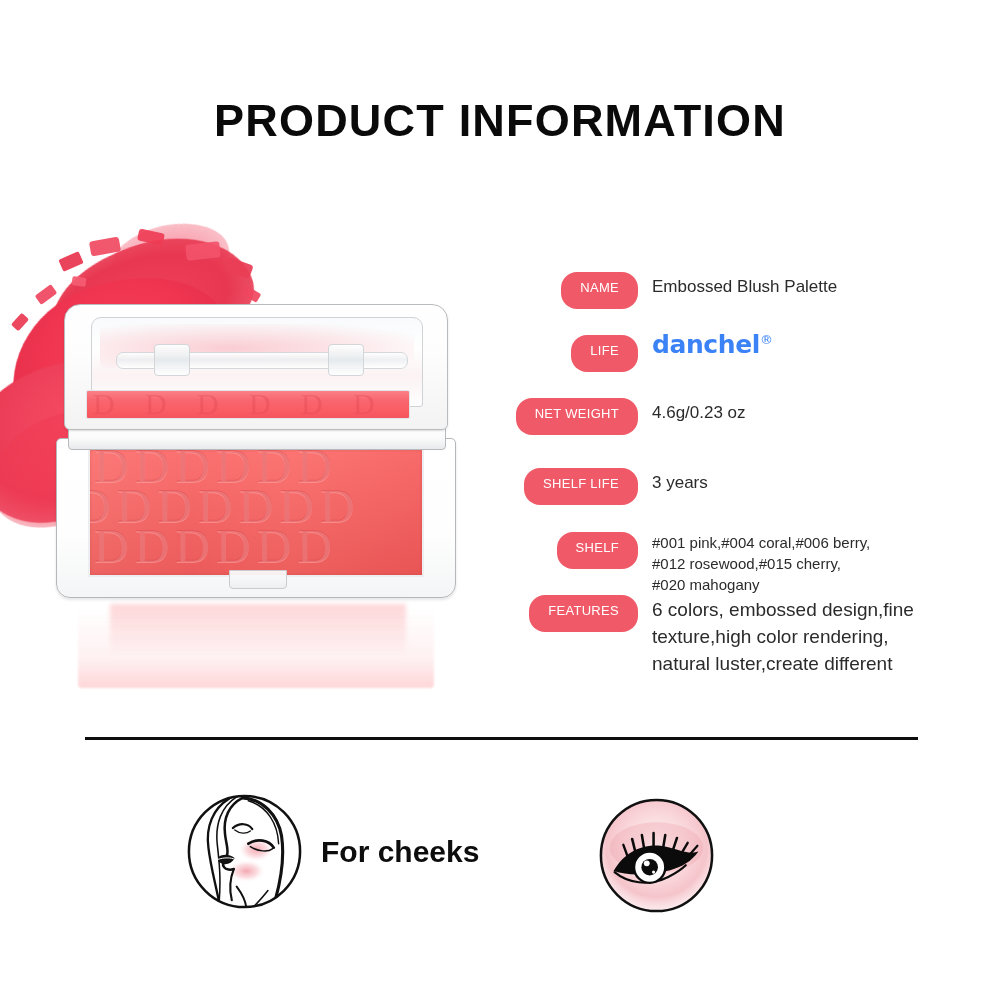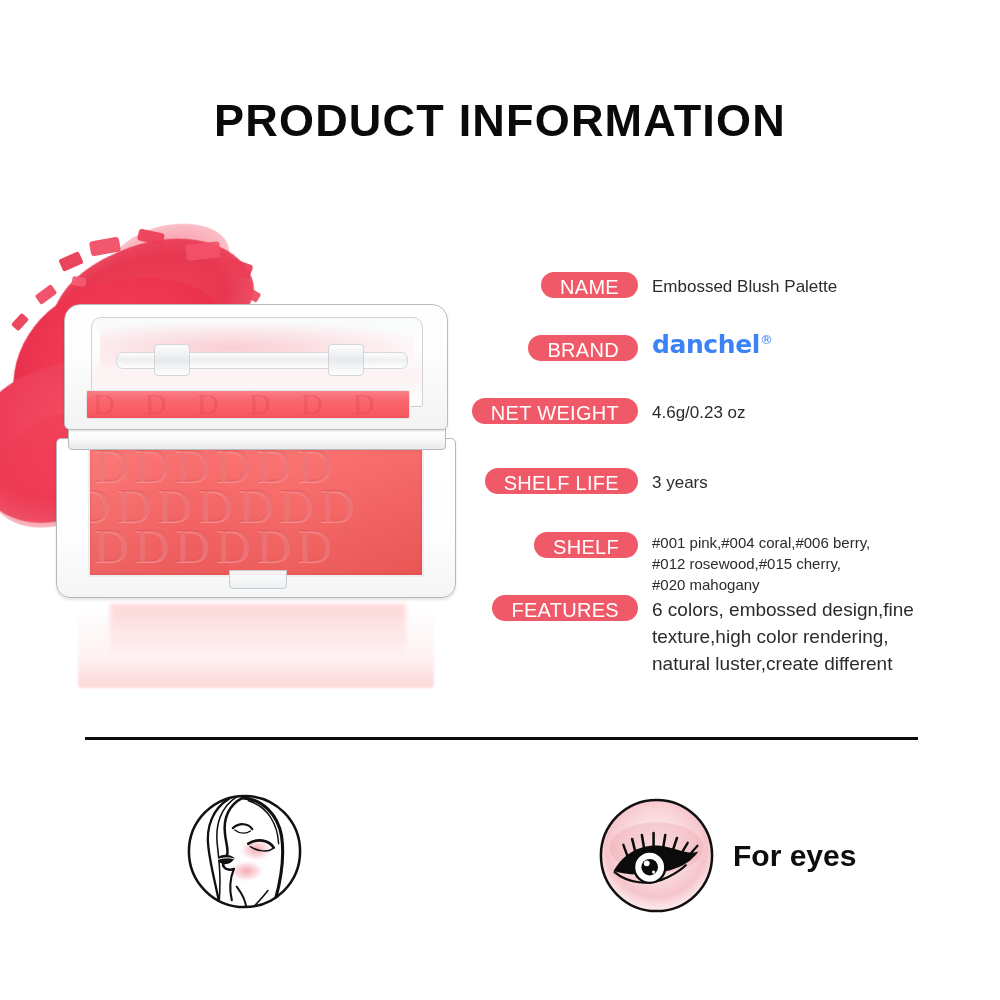--- a/index.html
+++ b/index.html
@@ -238,27 +238,27 @@
     width: 470px;
   }
   .spec-row {
     position: absolute;
     left: 0;
     width: 470px;
   }
   .spec-pill {
     position: absolute;
     right: 312px;
-    height: 26px;
+    height: 37px;
     line-height: 31px;
     padding: 0 19px;
     border-radius: 16px;
     background: #f05a68;
     color: #ffffff;
-    font-size: 20px;
+    font-size: 13px;
     letter-spacing: 0.3px;
     text-align: right;
     white-space: nowrap;
     font-family: "Liberation Sans", sans-serif;
   }
   .spec-value {
     position: absolute;
     left: 172px;
     color: #2b2b2b;
     font-family: "Liberation Sans", sans-serif;
@@ -403,21 +403,21 @@
   </div>
 
   <div id="spec-table">
 
     <div class="spec-row" style="top:0px;">
       <div class="spec-pill">NAME</div>
       <div class="spec-value val-normal">Embossed Blush Palette</div>
     </div>
 
     <div class="spec-row" style="top:63px;">
-      <div class="spec-pill">BRAND</div>
+      <div class="spec-pill">LIFE</div>
       <div class="brand-lockup">
         <span>danchel</span><span class="reg">®</span>
       </div>
     </div>
 
     <div class="spec-row" style="top:126px;">
       <div class="spec-pill">NET WEIGHT</div>
       <div class="spec-value val-normal">4.6g/0.23 oz</div>
     </div>
 
@@ -480,20 +480,21 @@
           <path d="M66 55 C74 60 84 61 89 57" fill="none" stroke="#111111" stroke-width="1.5" stroke-linecap="round"></path>
 
           <path d="M33 66 C38 62 46 63 50 67 C46 74 38 75 33 70 Z" fill="#111111"></path>
           <path d="M33 68 C39 66 46 66 50 68" fill="none" stroke="#ffffff" stroke-width="1" stroke-linecap="round"></path>
 
           <path d="M52 96 C58 104 62 112 62 120" fill="none" stroke="#111111" stroke-width="2" stroke-linecap="round"></path>
           <path d="M84 100 C78 108 72 114 66 120" fill="none" stroke="#111111" stroke-width="1.6" stroke-linecap="round"></path>
         </g>
       </svg>
     </div>
+    <div class="usage-label">For cheeks</div>
   </div>
 
   <div class="usage-item" id="usage-eyes">
     <div class="usage-icon">
       <svg viewBox="0 0 120 120" width="117" height="117" xmlns="http://www.w3.org/2000/svg">
         <defs>
           <radialGradient id="eyeGlow" cx="50%" cy="42%" r="58%">
             <stop offset="0%" stop-color="#ffffff" stop-opacity="1"></stop>
             <stop offset="42%" stop-color="#f7c3c8" stop-opacity="0.55"></stop>
             <stop offset="78%" stop-color="#efa0ab" stop-opacity="0.62"></stop>
@@ -522,16 +523,15 @@
           <path d="M38 55 L35 43" stroke="#0b0b0b" stroke-width="2.6" stroke-linecap="round"></path>
           <path d="M47 51 L45 39" stroke="#0b0b0b" stroke-width="2.6" stroke-linecap="round"></path>
           <path d="M57 50 L57 37" stroke="#0b0b0b" stroke-width="2.6" stroke-linecap="round"></path>
           <path d="M67 51 L69 39" stroke="#0b0b0b" stroke-width="2.6" stroke-linecap="round"></path>
           <path d="M77 54 L81 42" stroke="#0b0b0b" stroke-width="2.6" stroke-linecap="round"></path>
           <path d="M86 57 L92 47" stroke="#0b0b0b" stroke-width="2.4" stroke-linecap="round"></path>
           <path d="M95 58 L102 50" stroke="#0b0b0b" stroke-width="2.2" stroke-linecap="round"></path>
         </g>
       </svg>
     </div>
-    <div class="usage-label">For eyes</div>
   </div>
 
 </div>
 
 </body></html>

